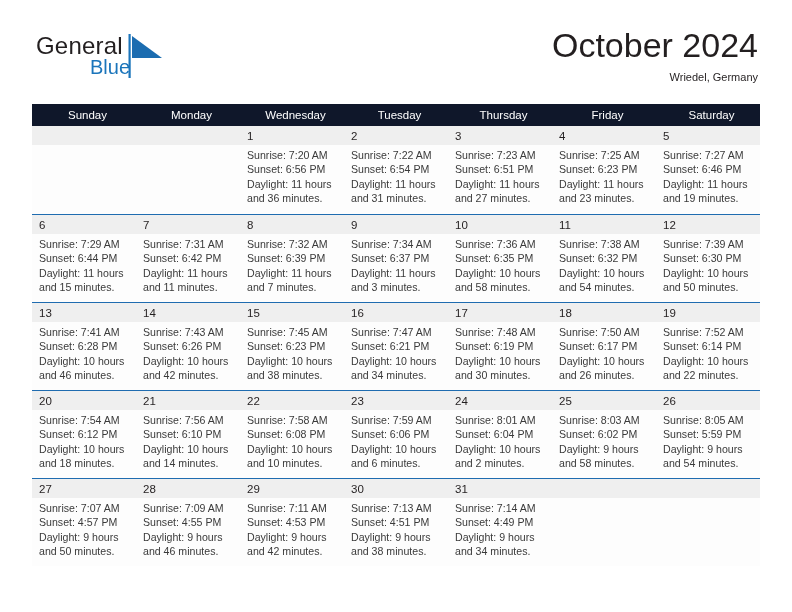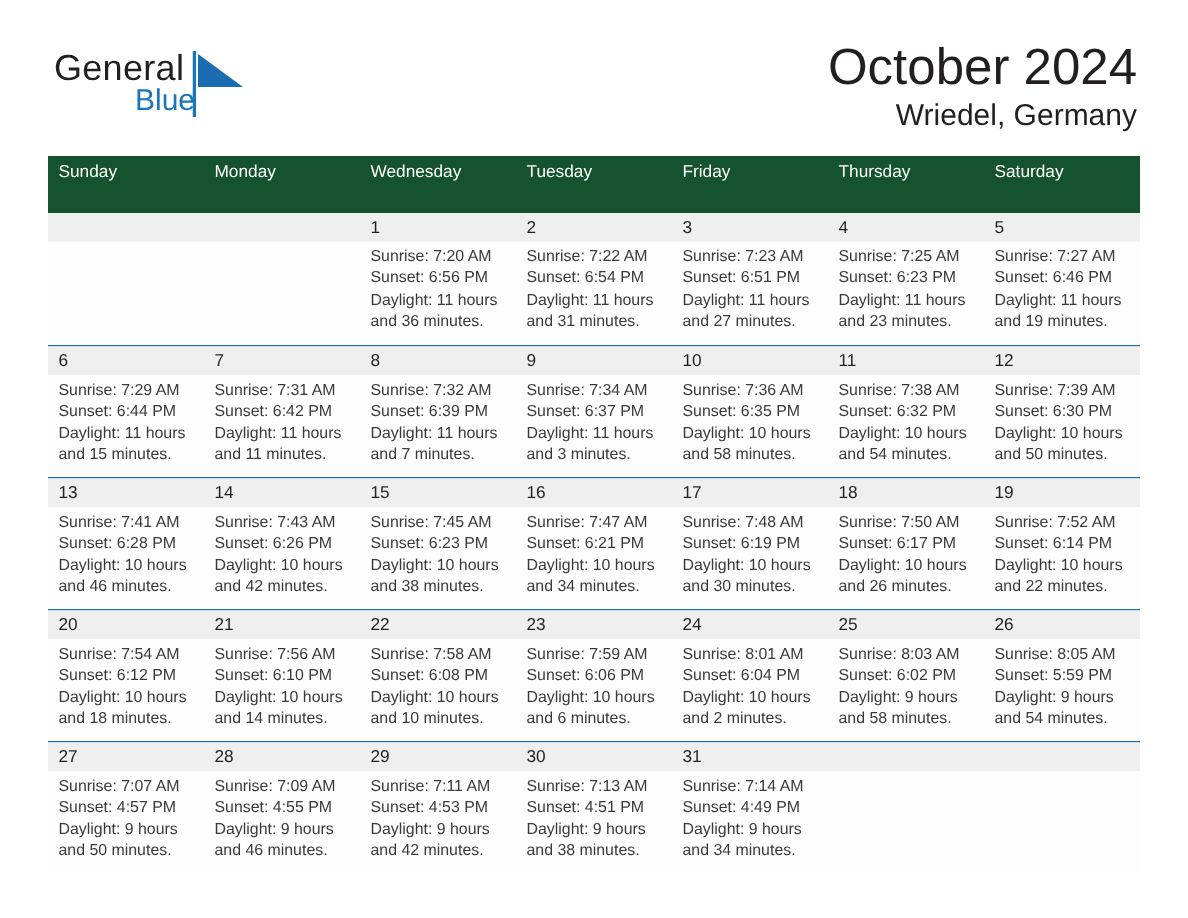--- a/index.html
+++ b/index.html
@@ -69,39 +69,40 @@
     top: -2px;
     text-align: right;
   }
   .cal-title {
     font-size: 34px;
     color: #231f20;
     line-height: 34px;
     white-space: nowrap;
   }
   .cal-subtitle {
-    font-size: 20px;
+    font-size: 11px;
     color: #231f20;
     line-height: 22px;
     margin-top: 4px;
     white-space: nowrap;
   }
 
   
   .calendar {
     position: absolute;
     left: 32px;
     top: 104px;
     width: 728px;
   }
 
   .weekday-row {
     display: flex;
-    background: #14532d;
-    height: 38px;
+    background: #0f172a;
+    height: 22px;
+    text-align: center;
   }
   .weekday-cell {
     flex: 1 1 0;
     color: #ffffff;
     font-size: 11.5px;
     line-height: 22px;
     padding-left: 7px;
     box-sizing: border-box;
     overflow: hidden;
     white-space: nowrap;
@@ -173,22 +174,22 @@
 
   </div>
 
   <div class="calendar">
 
     <div class="weekday-row">
       <div class="weekday-cell">Sunday</div>
       <div class="weekday-cell">Monday</div>
       <div class="weekday-cell">Wednesday</div>
       <div class="weekday-cell">Tuesday</div>
+      <div class="weekday-cell">Thursday</div>
       <div class="weekday-cell">Friday</div>
-      <div class="weekday-cell">Thursday</div>
       <div class="weekday-cell">Saturday</div>
     </div>
 
     <div id="weeks-container">
         <div class="week-row">
           <div class="day-cell empty">
     <div class="day-number-band">
       <span class="day-number"></span>
     </div>
 

